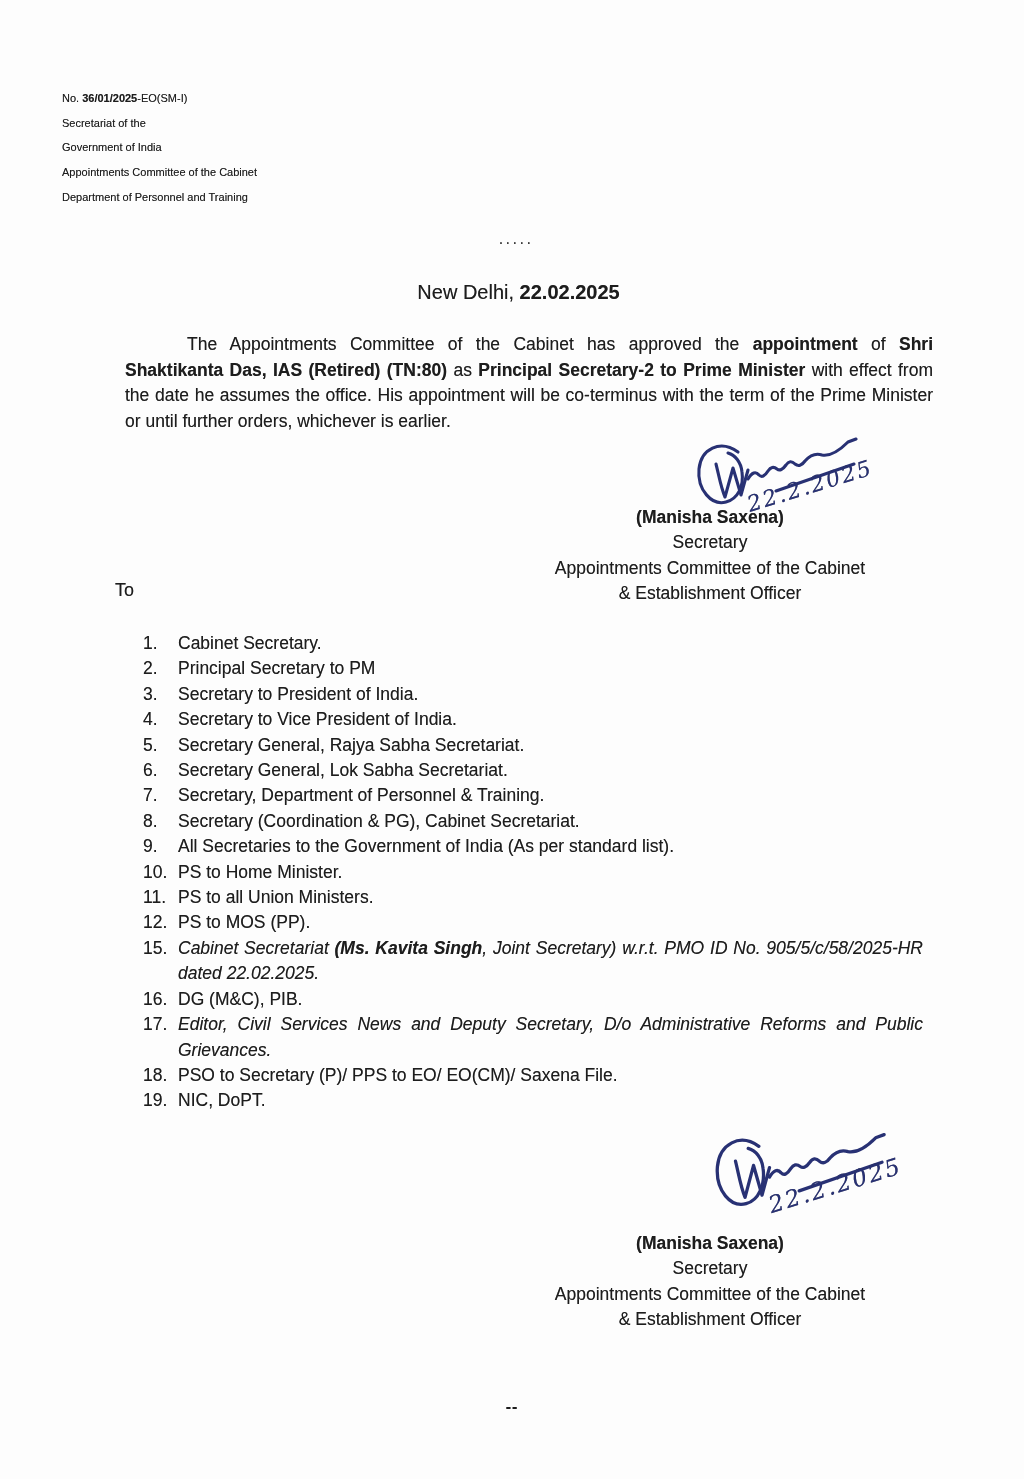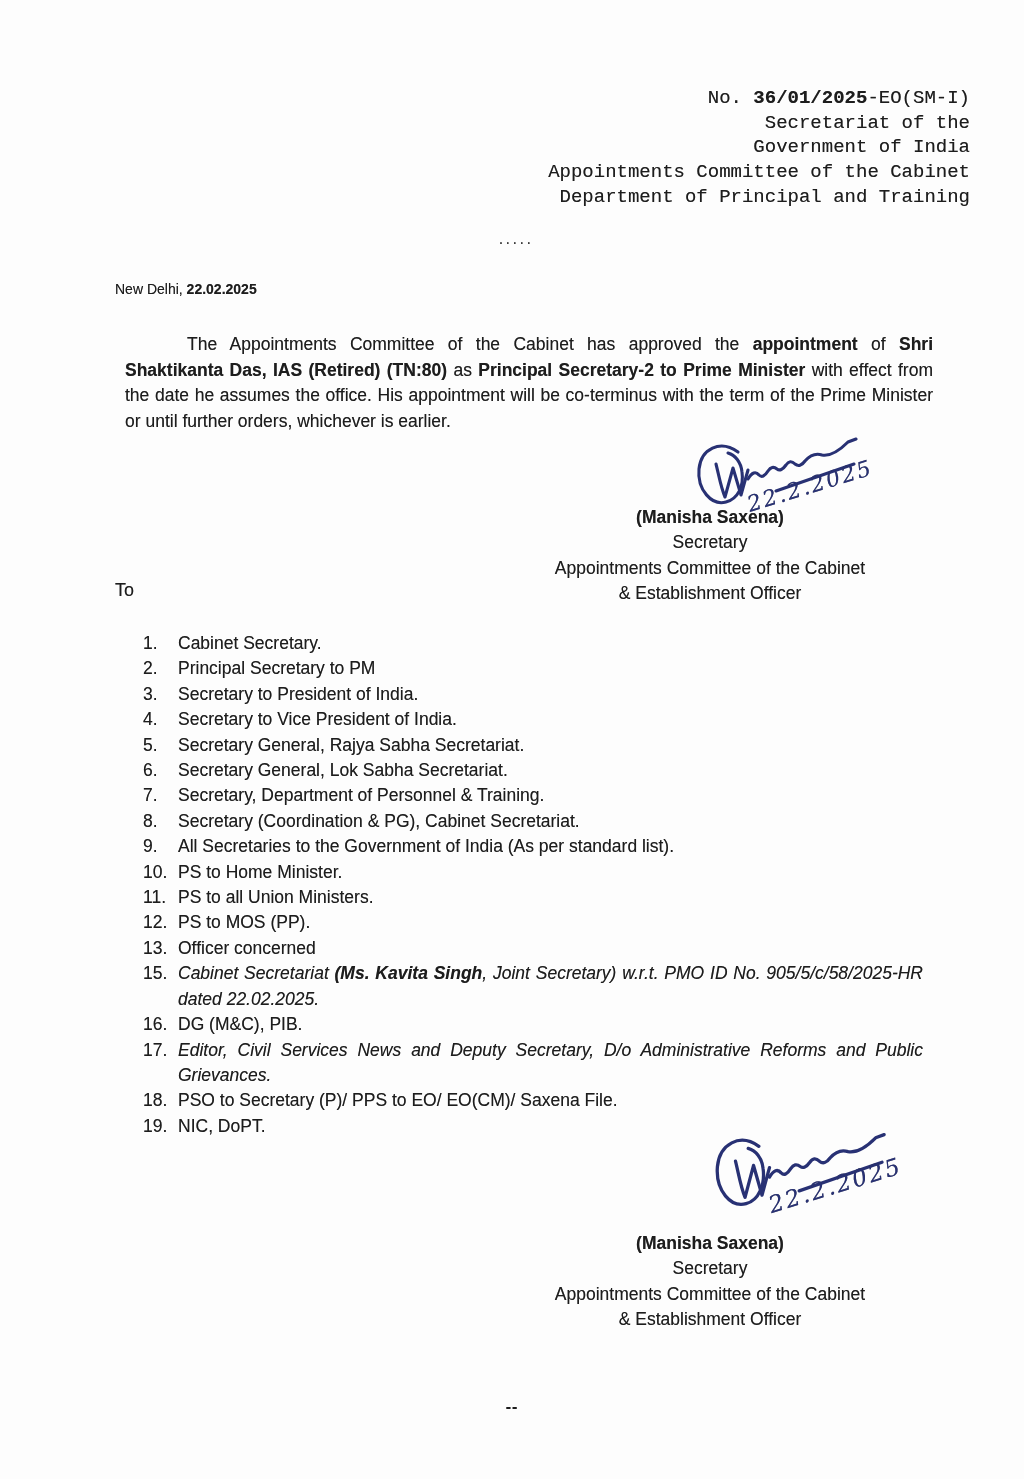--- a/index.html
+++ b/index.html
@@ -8,29 +8,29 @@
     width:1024px;height:1479px;
     background:#fdfdfd;
     font-family:"Liberation Sans",sans-serif;
     color:#1d1d1d;
     overflow:hidden;
     text-shadow:0 0 .5px rgba(40,40,40,.55);
   }
   .b{font-weight:bold;}
   .header-block{
     position:absolute;left:62px;top:86px;width:908px;
-    text-align:right;font-size:19px;line-height:24.7px;font-family:Liberation Mono, monospace;
+    text-align:left;font-size:11px;line-height:24.7px;
   }
   .dots-sep{
     position:absolute;left:62px;top:230px;width:908px;
     text-align:center;font-size:16px;letter-spacing:2.5px;color:#3a3a3a;
   }
   .date-line{
     position:absolute;left:115px;top:281px;width:807px;
-    text-align:left;font-size:14px;
+    text-align:center;font-size:20px;
   }
   .body-par{
     position:absolute;left:125px;top:332px;width:808px;
     font-size:17.5px;line-height:25.6px;
     text-align:justify;text-indent:62px;
   }
   .sig-svg{position:absolute;}
   #sig-svg-1{left:692px;top:436px;}
   #sig-svg-2{left:710px;top:1131px;}
   .sig-ink{stroke:#283174;stroke-width:3.1;fill:none;stroke-linecap:round;stroke-linejoin:round;}
@@ -61,21 +61,21 @@
 </head>
 <body>
 
 <div class="page">
 
   <div class="header-block">
     <div><span>No. </span><span class="b">36/01/2025</span><span>-EO(SM-I)</span></div>
     <div>Secretariat of the</div>
     <div>Government of India</div>
     <div>Appointments Committee of the Cabinet</div>
-    <div>Department of Principal and Training</div>
+    <div>Department of Personnel and Training</div>
   </div>
 
   <div class="dots-sep">.....</div>
 
   <div class="date-line"><span>New Delhi, </span><span class="b">22.02.2025</span></div>
 
   <div class="body-par"><span>The Appointments Committee of the Cabinet has approved the </span><span class="b">appointment</span><span> of </span><span class="b">Shri Shaktikanta Das, IAS (Retired) (TN:80)</span><span> as </span><span class="b">Principal Secretary-2 to Prime Minister</span><span> with effect from the date he assumes the office. His appointment will be co-terminus with the term of the Prime Minister or until further orders, whichever is earlier.</span></div>
 
   <svg id="sig-svg-1" class="sig-svg" width="226" height="82" viewBox="0 0 226 82" xmlns="http://www.w3.org/2000/svg">
     <path class="sig-ink" d="M46,16 C28,3 9,13 7,33 C5,54 20,70 34,66 C46,63 52,50 50,36 C49,26 43,19 36,17"></path>
@@ -136,24 +136,20 @@
       </div>
       <div class="li">
         <span class="num">11.</span>
         <div class="txt"><span>PS to all Union Ministers.</span></div>
       </div>
       <div class="li">
         <span class="num">12.</span>
         <div class="txt"><span>PS to MOS (PP).</span></div>
       </div>
       <div class="li">
-        <span class="num">13.</span>
-        <div class="txt"><span>Officer concerned</span></div>
-      </div>
-      <div class="li">
         <span class="num">15.</span>
         <div class="txt just"><span>Cabinet Secretariat </span><span class="b">(Ms. Kavita Singh</span><span>, Joint Secretary) w.r.t. PMO ID No. 905/5/c/58/2025-HR dated 22.02.2025.</span></div>
       </div>
       <div class="li">
         <span class="num">16.</span>
         <div class="txt"><span>DG (M&amp;C), PIB.</span></div>
       </div>
       <div class="li">
         <span class="num">17.</span>
         <div class="txt just"><span>Editor, Civil Services News and Deputy Secretary, D/o Administrative Reforms and Public Grievances.</span></div>

